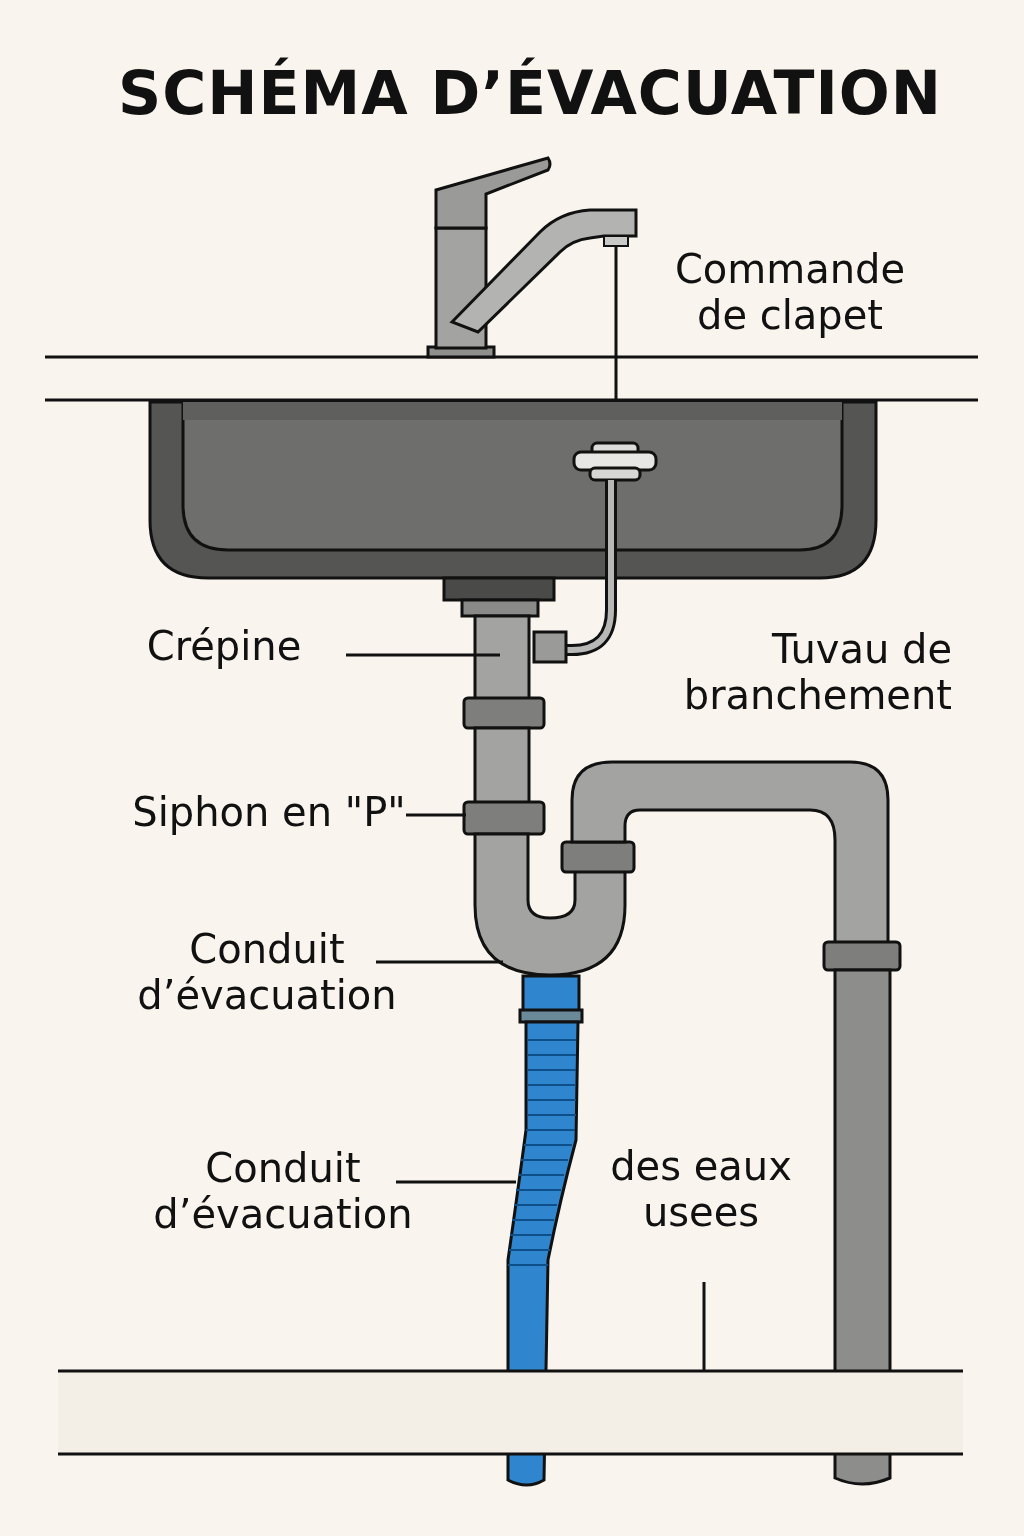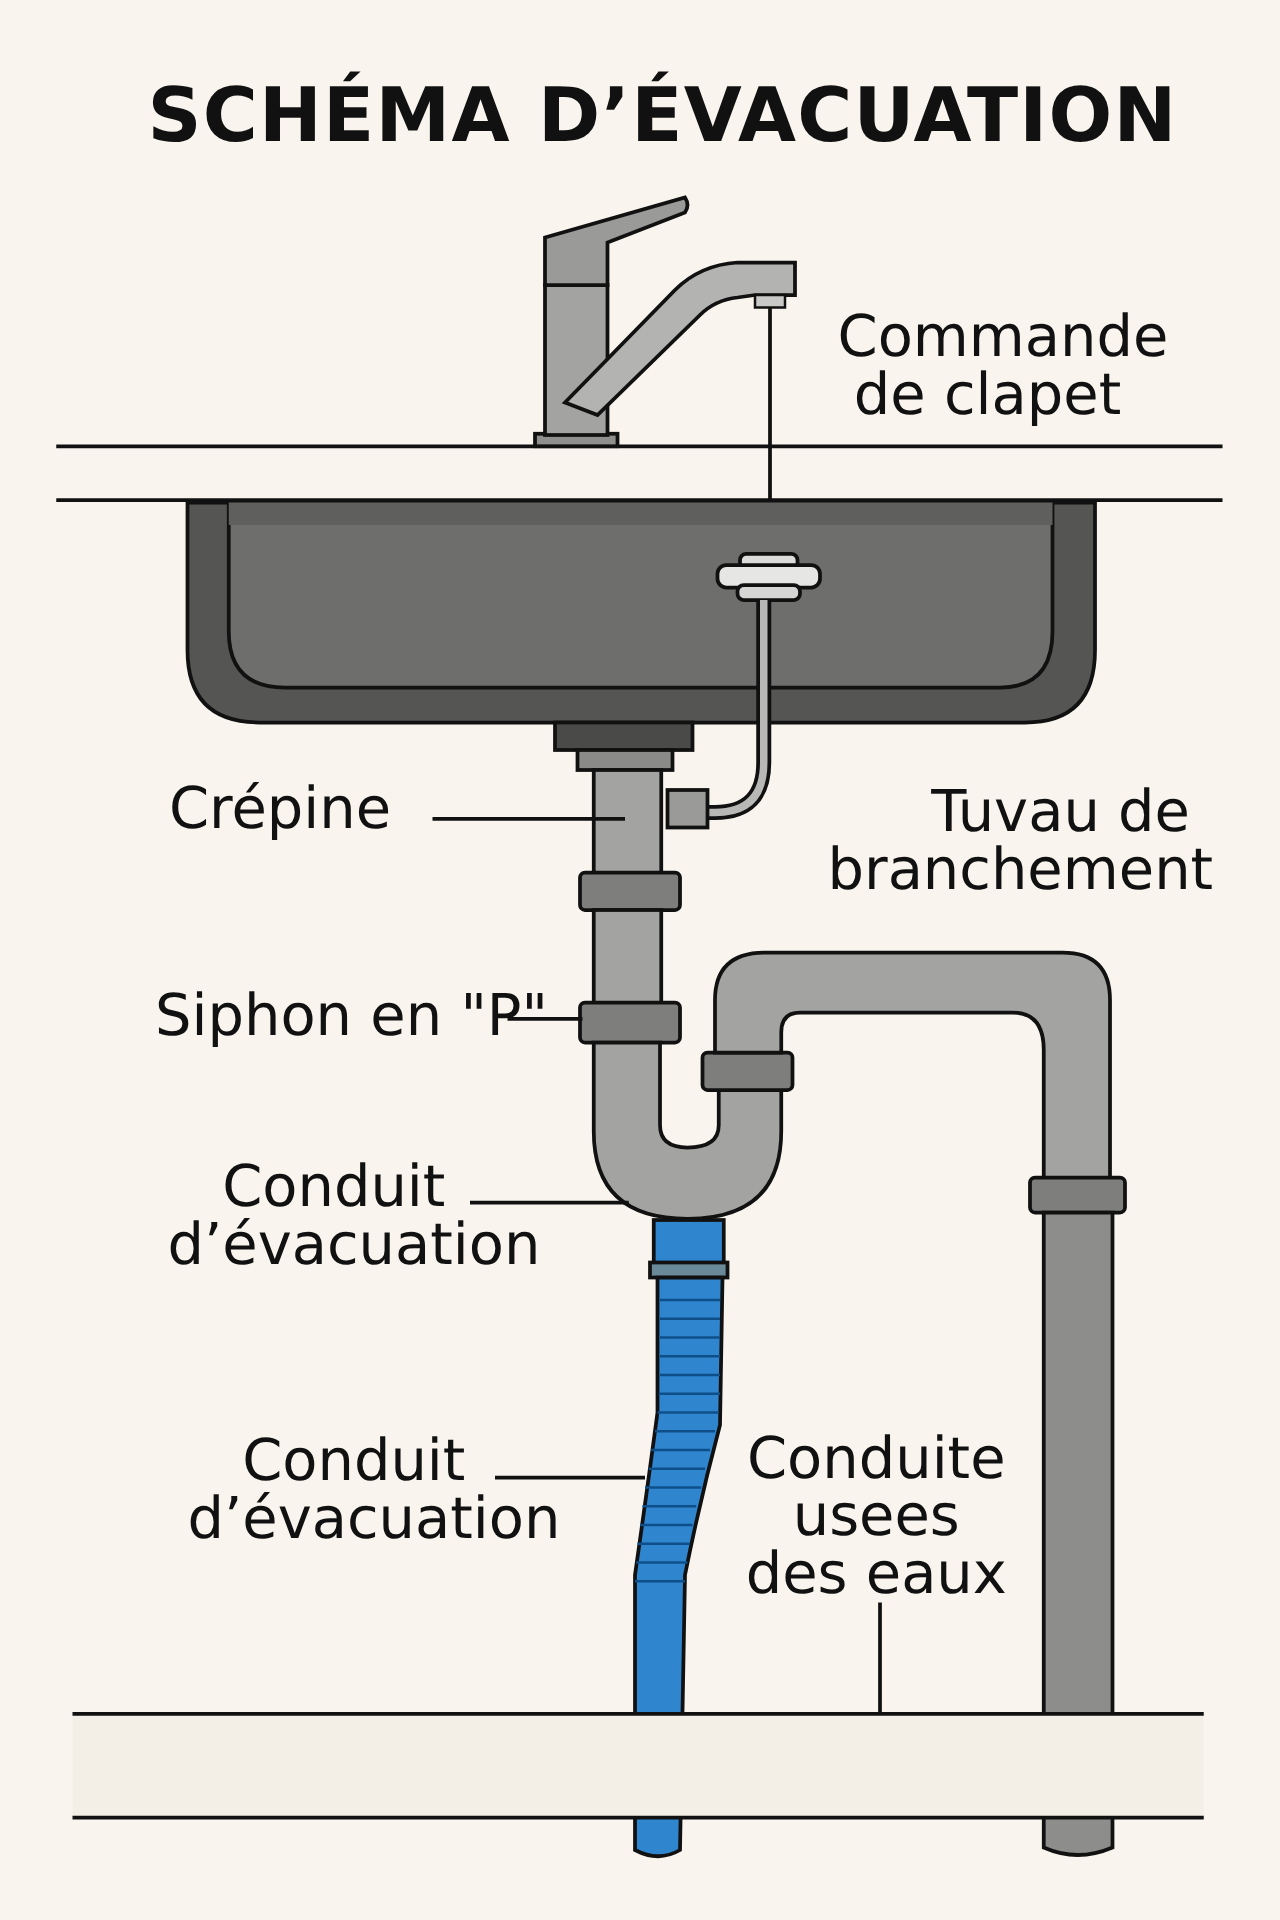--- a/index.html
+++ b/index.html
@@ -8,21 +8,21 @@
     background: #f9f5ee;
     font-family: "DejaVu Sans", "Liberation Sans", sans-serif;
     color: #111;
     position: relative;
   }
   .title {
     position: absolute; left: 0; top: 58px; width: 1060px; text-align: center;
     font-size: 60px; font-weight: bold; letter-spacing: 1px; color: #111;
   }
   .label {
-    position: absolute; font-size: 46px; line-height: 46px; text-align: center; color: #111;
+    position: absolute; font-size: 40px; line-height: 46px; text-align: center; color: #111;
     white-space: nowrap;
   }
   svg.diagram { position: absolute; left: 0; top: 0; }
 </style>
 </head>
 <body>
 
 <div class="title">SCHÉMA D’ÉVACUATION</div>
 
 <svg class="diagram" width="1024" height="1536" viewBox="0 0 1024 1536">
@@ -128,16 +128,15 @@
   <div>Conduit</div>
   <div>d’évacuation</div>
 </div>
 
 <div class="label" style="left:150px; top:1145px; width:266px;">
   <div>Conduit</div>
   <div>d’évacuation</div>
 </div>
 
 <div class="label" style="left:590px; top:1143px; width:222px;">
-  <div>Conduite</div>
+  <div>des eaux</div>
   <div>usees</div>
-  <div>des eaux</div>
 </div>
 
 </body></html>

